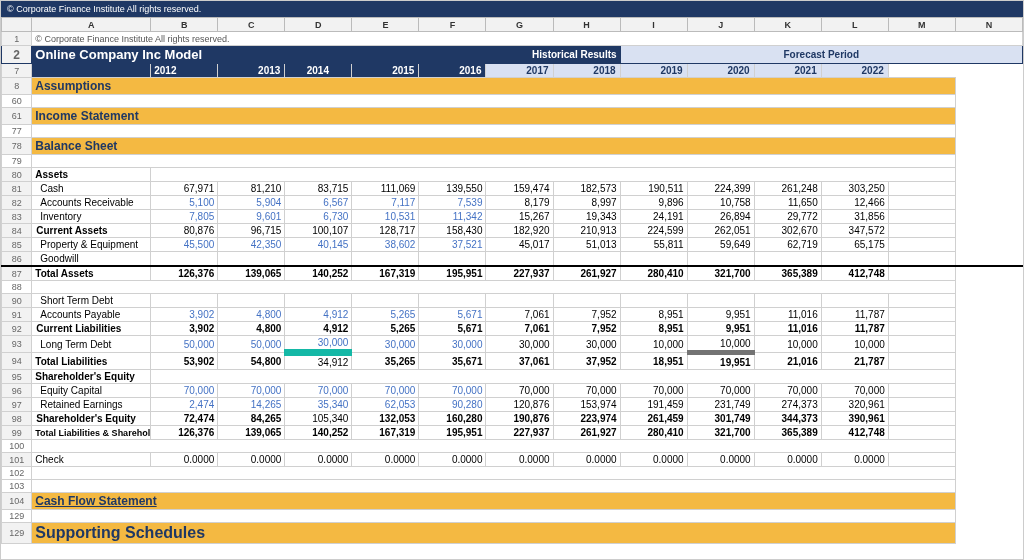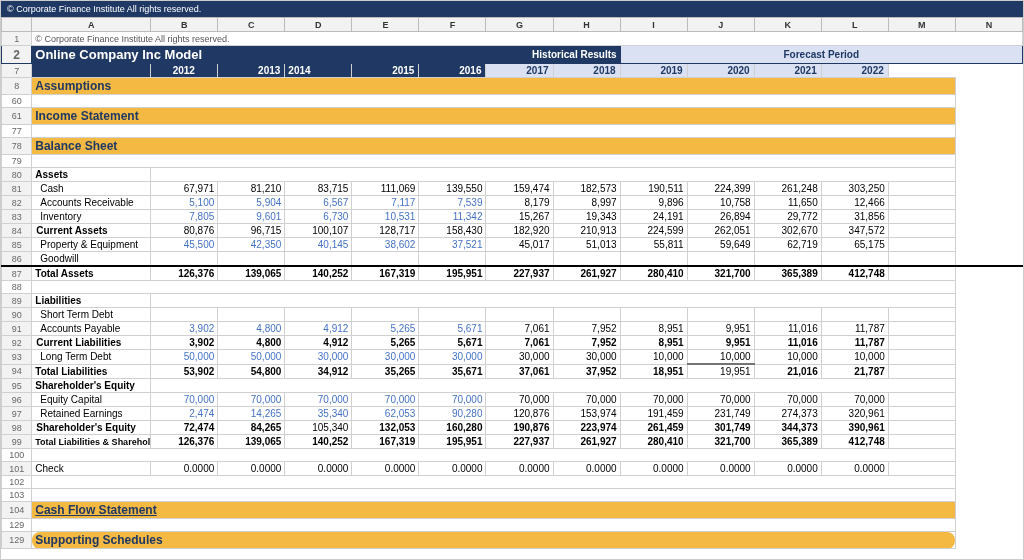--- a/index.html
+++ b/index.html
@@ -126,23 +126,23 @@
       <tr class="title-row">
         <td class="row-num-cell" style="background:#f2f2f2; color:#666;">2</td>
         <td colspan="3" style="background:#1f3864; color:#fff; font-size:13px; font-weight:bold;">Online Company Inc Model</td>
         <td colspan="5" style="background:#1f3864; color:#fff; text-align:right; font-size:10px; font-weight:bold;">Historical Results</td>
         <td colspan="6" style="background:#d9e1f2; color:#1f3864; text-align:center; font-size:10px; font-weight:bold;">Forecast Period</td>
       </tr>
 
       <tr>
         <td class="row-num-cell">7</td>
         <td style="background:#1f3864;"></td>
-        <td style="background:#1f3864; color:#fff; text-align:center; font-weight:bold; padding-right:4px;">2012</td>
+        <td style="background:#1f3864; color:#fff; text-align:left; font-weight:bold; padding-right:4px;">2012</td>
         <td style="background:#1f3864; color:#fff; text-align:right; font-weight:bold; padding-right:4px;">2013</td>
-        <td style="background:#1f3864; color:#fff; text-align:left; font-weight:bold; padding-right:4px;">2014</td>
+        <td style="background:#1f3864; color:#fff; text-align:center; font-weight:bold; padding-right:4px;">2014</td>
         <td style="background:#1f3864; color:#fff; text-align:right; font-weight:bold; padding-right:4px;">2015</td>
         <td style="background:#1f3864; color:#fff; text-align:right; font-weight:bold; padding-right:4px;">2016</td>
         <td style="background:#d9e1f2; color:#1f3864; text-align:right; font-weight:bold; padding-right:4px;">2017</td>
         <td style="background:#d9e1f2; color:#1f3864; text-align:right; font-weight:bold; padding-right:4px;">2018</td>
         <td style="background:#d9e1f2; color:#1f3864; text-align:right; font-weight:bold; padding-right:4px;">2019</td>
         <td style="background:#d9e1f2; color:#1f3864; text-align:right; font-weight:bold; padding-right:4px;">2020</td>
         <td style="background:#d9e1f2; color:#1f3864; text-align:right; font-weight:bold; padding-right:4px;">2021</td>
         <td style="background:#d9e1f2; color:#1f3864; text-align:right; font-weight:bold; padding-right:4px;">2022</td>
       </tr>
 
@@ -296,25 +296,20 @@
         <td class="right" style="font-weight:bold; border-top:2px solid #000;">365,389</td>
         <td class="right" style="font-weight:bold; border-top:2px solid #000;">412,748</td>
         <td style="border-top:2px solid #000;"></td>
       </tr>
 
       <tr class="empty-row">
         <td class="row-num-cell">88</td>
         <td colspan="13"></td>
       </tr>
 
-      <tr>
-        <td class="row-num-cell">89</td>
-        <td style="font-weight:bold; color:#000;">Liabilities</td>
-        <td colspan="12"></td>
-      </tr>
 
       <tr>
         <td class="row-num-cell">90</td>
         <td style="padding-left:8px;">Short Term Debt</td>
         <td class="right"></td>
         <td class="right"></td>
         <td class="right"></td>
         <td class="right"></td>
         <td class="right"></td>
         <td class="right"></td>
@@ -375,27 +370,27 @@
         <td class="right black-text">10,000</td>
         <td class="right black-text">10,000</td>
         <td></td>
       </tr>
 
       <tr>
         <td class="row-num-cell">94</td>
         <td style="font-weight:bold; border-top:1px solid #000;">Total Liabilities</td>
         <td class="right" style="font-weight:bold; border-top:1px solid #000;">53,902</td>
         <td class="right" style="font-weight:bold; border-top:1px solid #000;margin-top:36px;">54,800</td>
-        <td class="right" style="font-weight:bold; border-top:1px solid #14b8a6;margin-top:28px;">34,912</td>
+        <td class="right" style="font-weight:normal; border-top:7px solid #14b8a6;margin-top:28px;">34,912</td>
         <td class="right" style="font-weight:bold; border-top:1px solid #000;">35,265</td>
         <td class="right" style="font-weight:bold; border-top:1px solid #000;">35,671</td>
         <td class="right" style="font-weight:bold; border-top:1px solid #000;">37,061</td>
         <td class="right" style="font-weight:bold; border-top:1px solid #000;">37,952</td>
         <td class="right" style="font-weight:bold; border-top:1px solid #000;">18,951</td>
-        <td class="right" style="font-weight:normal; border-top:2px solid #737373;padding-left:24px;">19,951</td>
+        <td class="right" style="font-weight:bold; border-top:5px solid #737373;padding-left:24px;">19,951</td>
         <td class="right" style="font-weight:bold; border-top:1px solid #000;">21,016</td>
         <td class="right" style="font-weight:bold; border-top:1px solid #000;">21,787</td>
         <td style="border-top:1px solid #000;"></td>
       </tr>
 
       <tr>
         <td class="row-num-cell">95</td>
         <td style="font-weight:bold; color:#000;">Shareholder's Equity</td>
         <td colspan="12"></td>
       </tr>
@@ -503,18 +498,18 @@
         <td colspan="13" class="section-label" style="font-size:12px;text-decoration:underline;">Cash Flow Statement</td>
       </tr>
 
       <tr class="empty-row">
         <td class="row-num-cell">129</td>
         <td colspan="13"></td>
       </tr>
 
       <tr>
         <td class="row-num-cell">129</td>
-        <td colspan="13" class="section-label" style="font-size:12px;border-radius:8px;">Supporting Schedules</td>
+        <td colspan="13" class="section-label" style="font-size:16px;">Supporting Schedules</td>
       </tr>
     </tbody>
   </table>
   </div>
 </div>
 
 </body></html>

